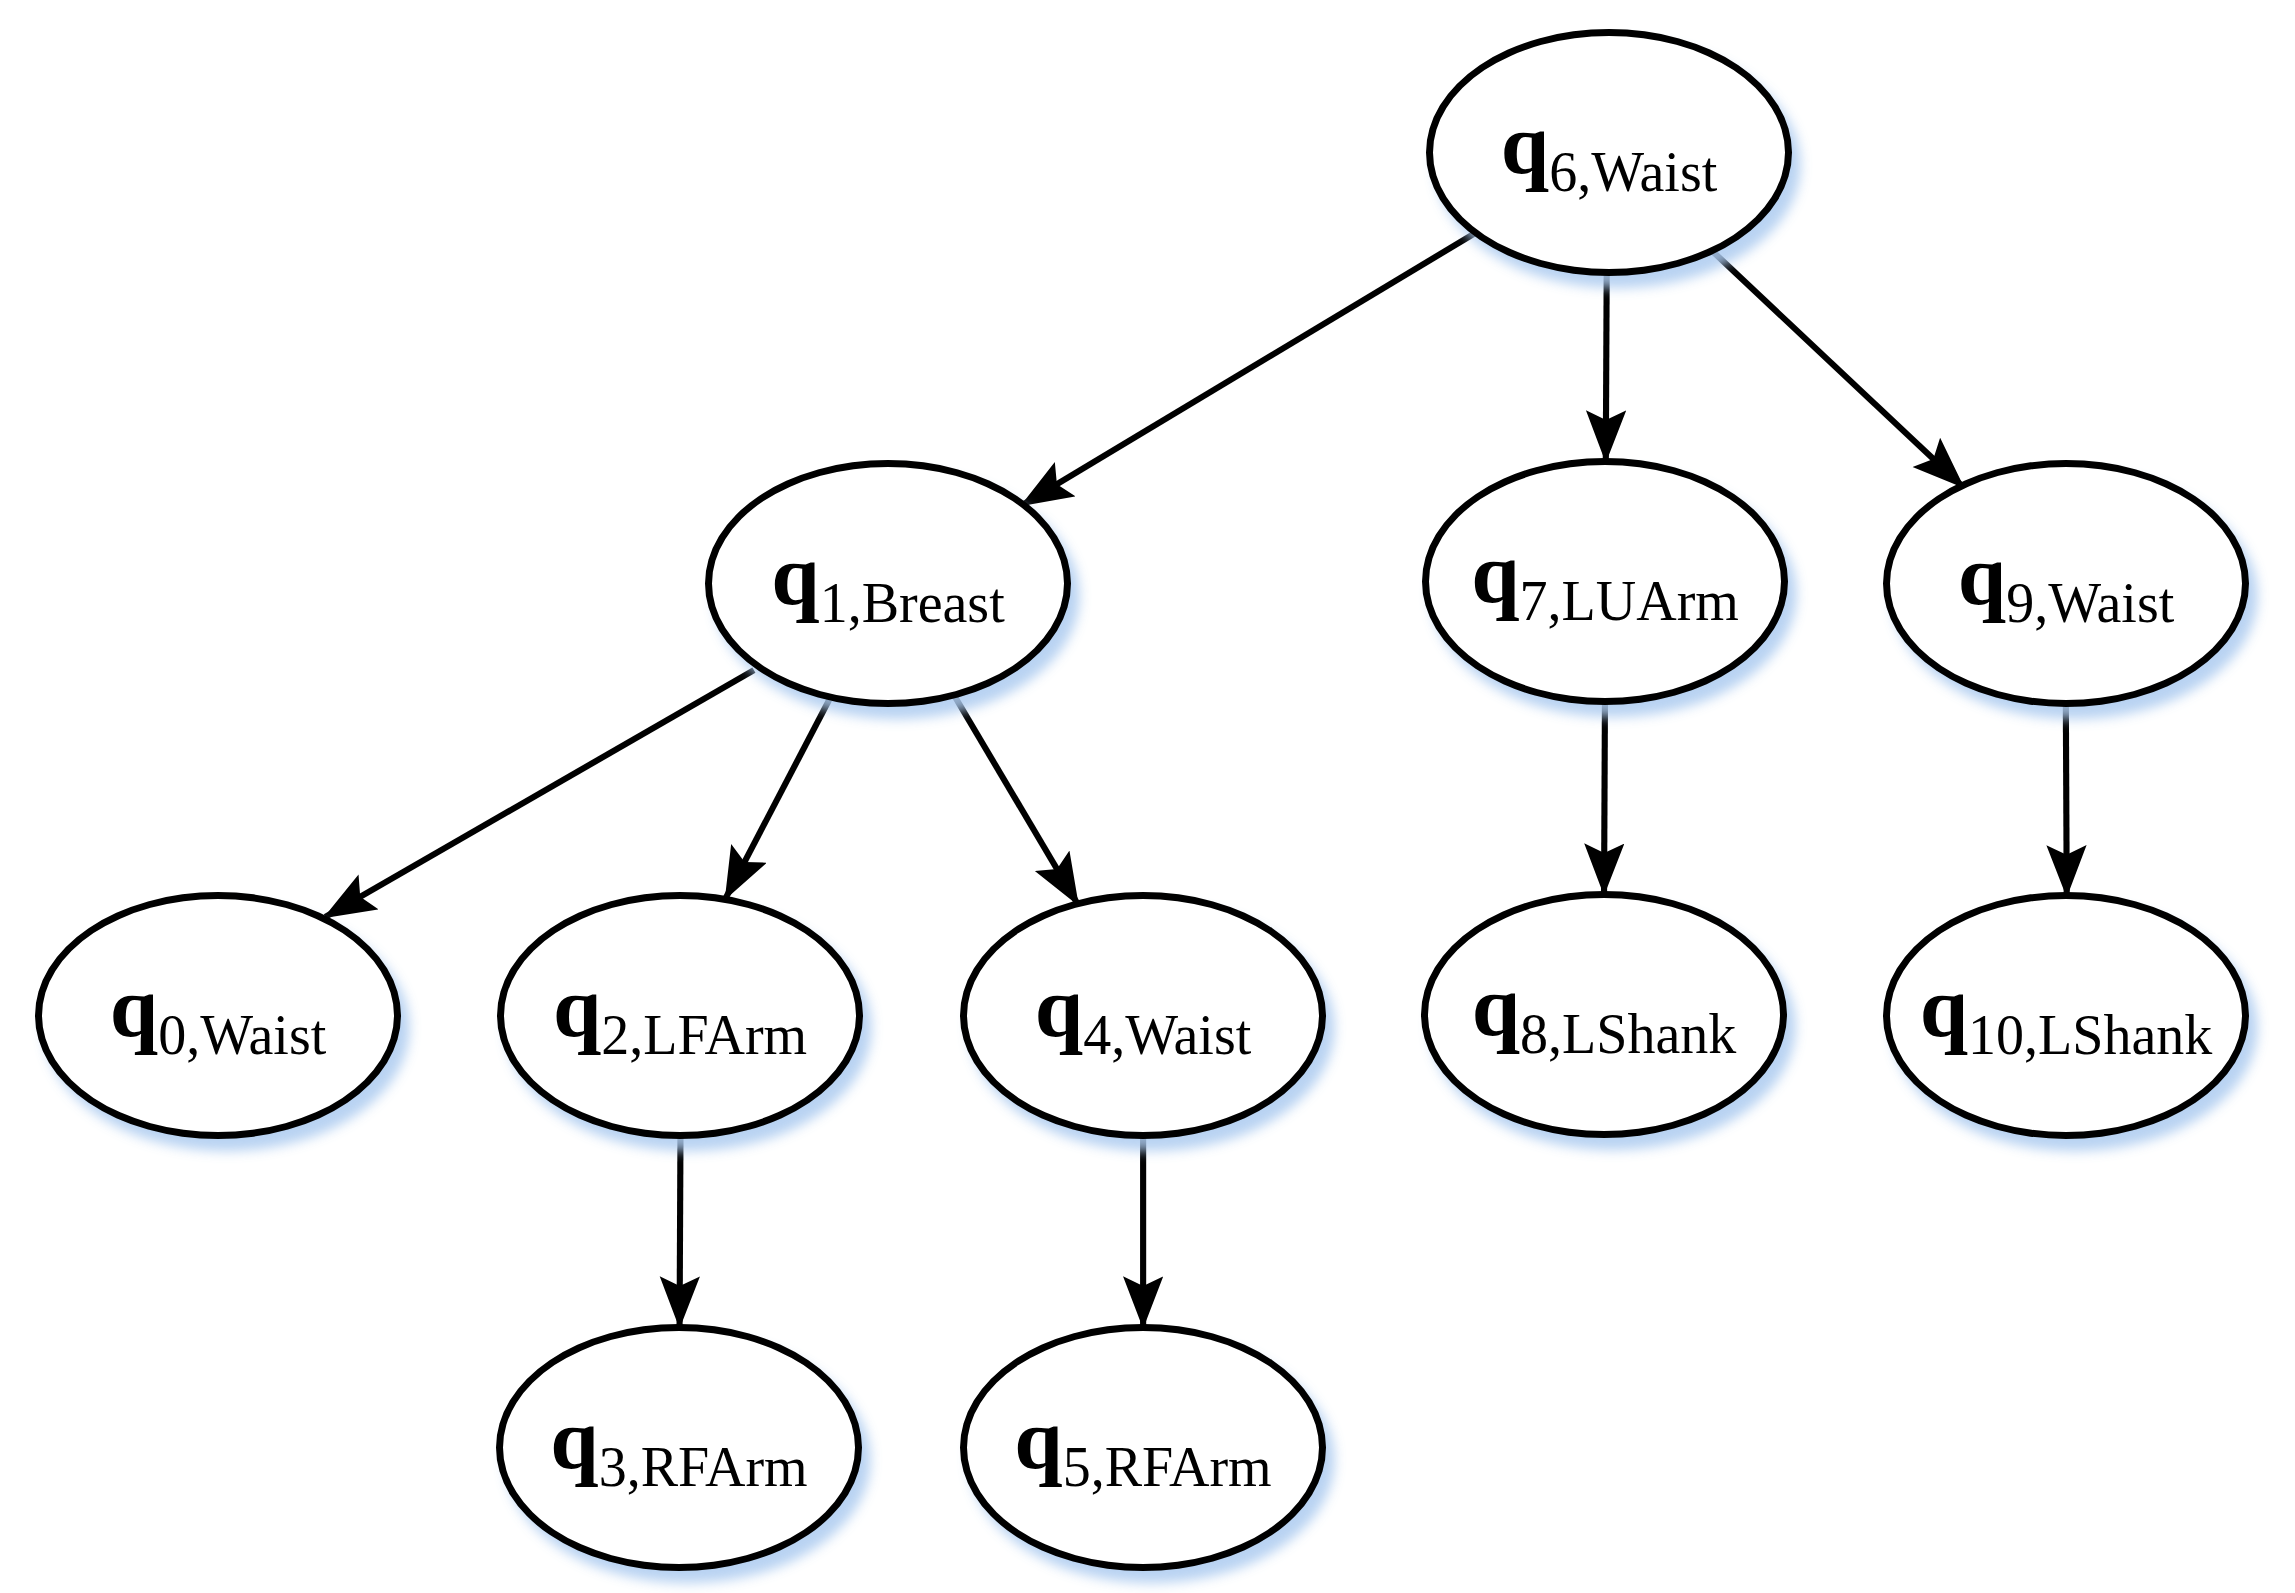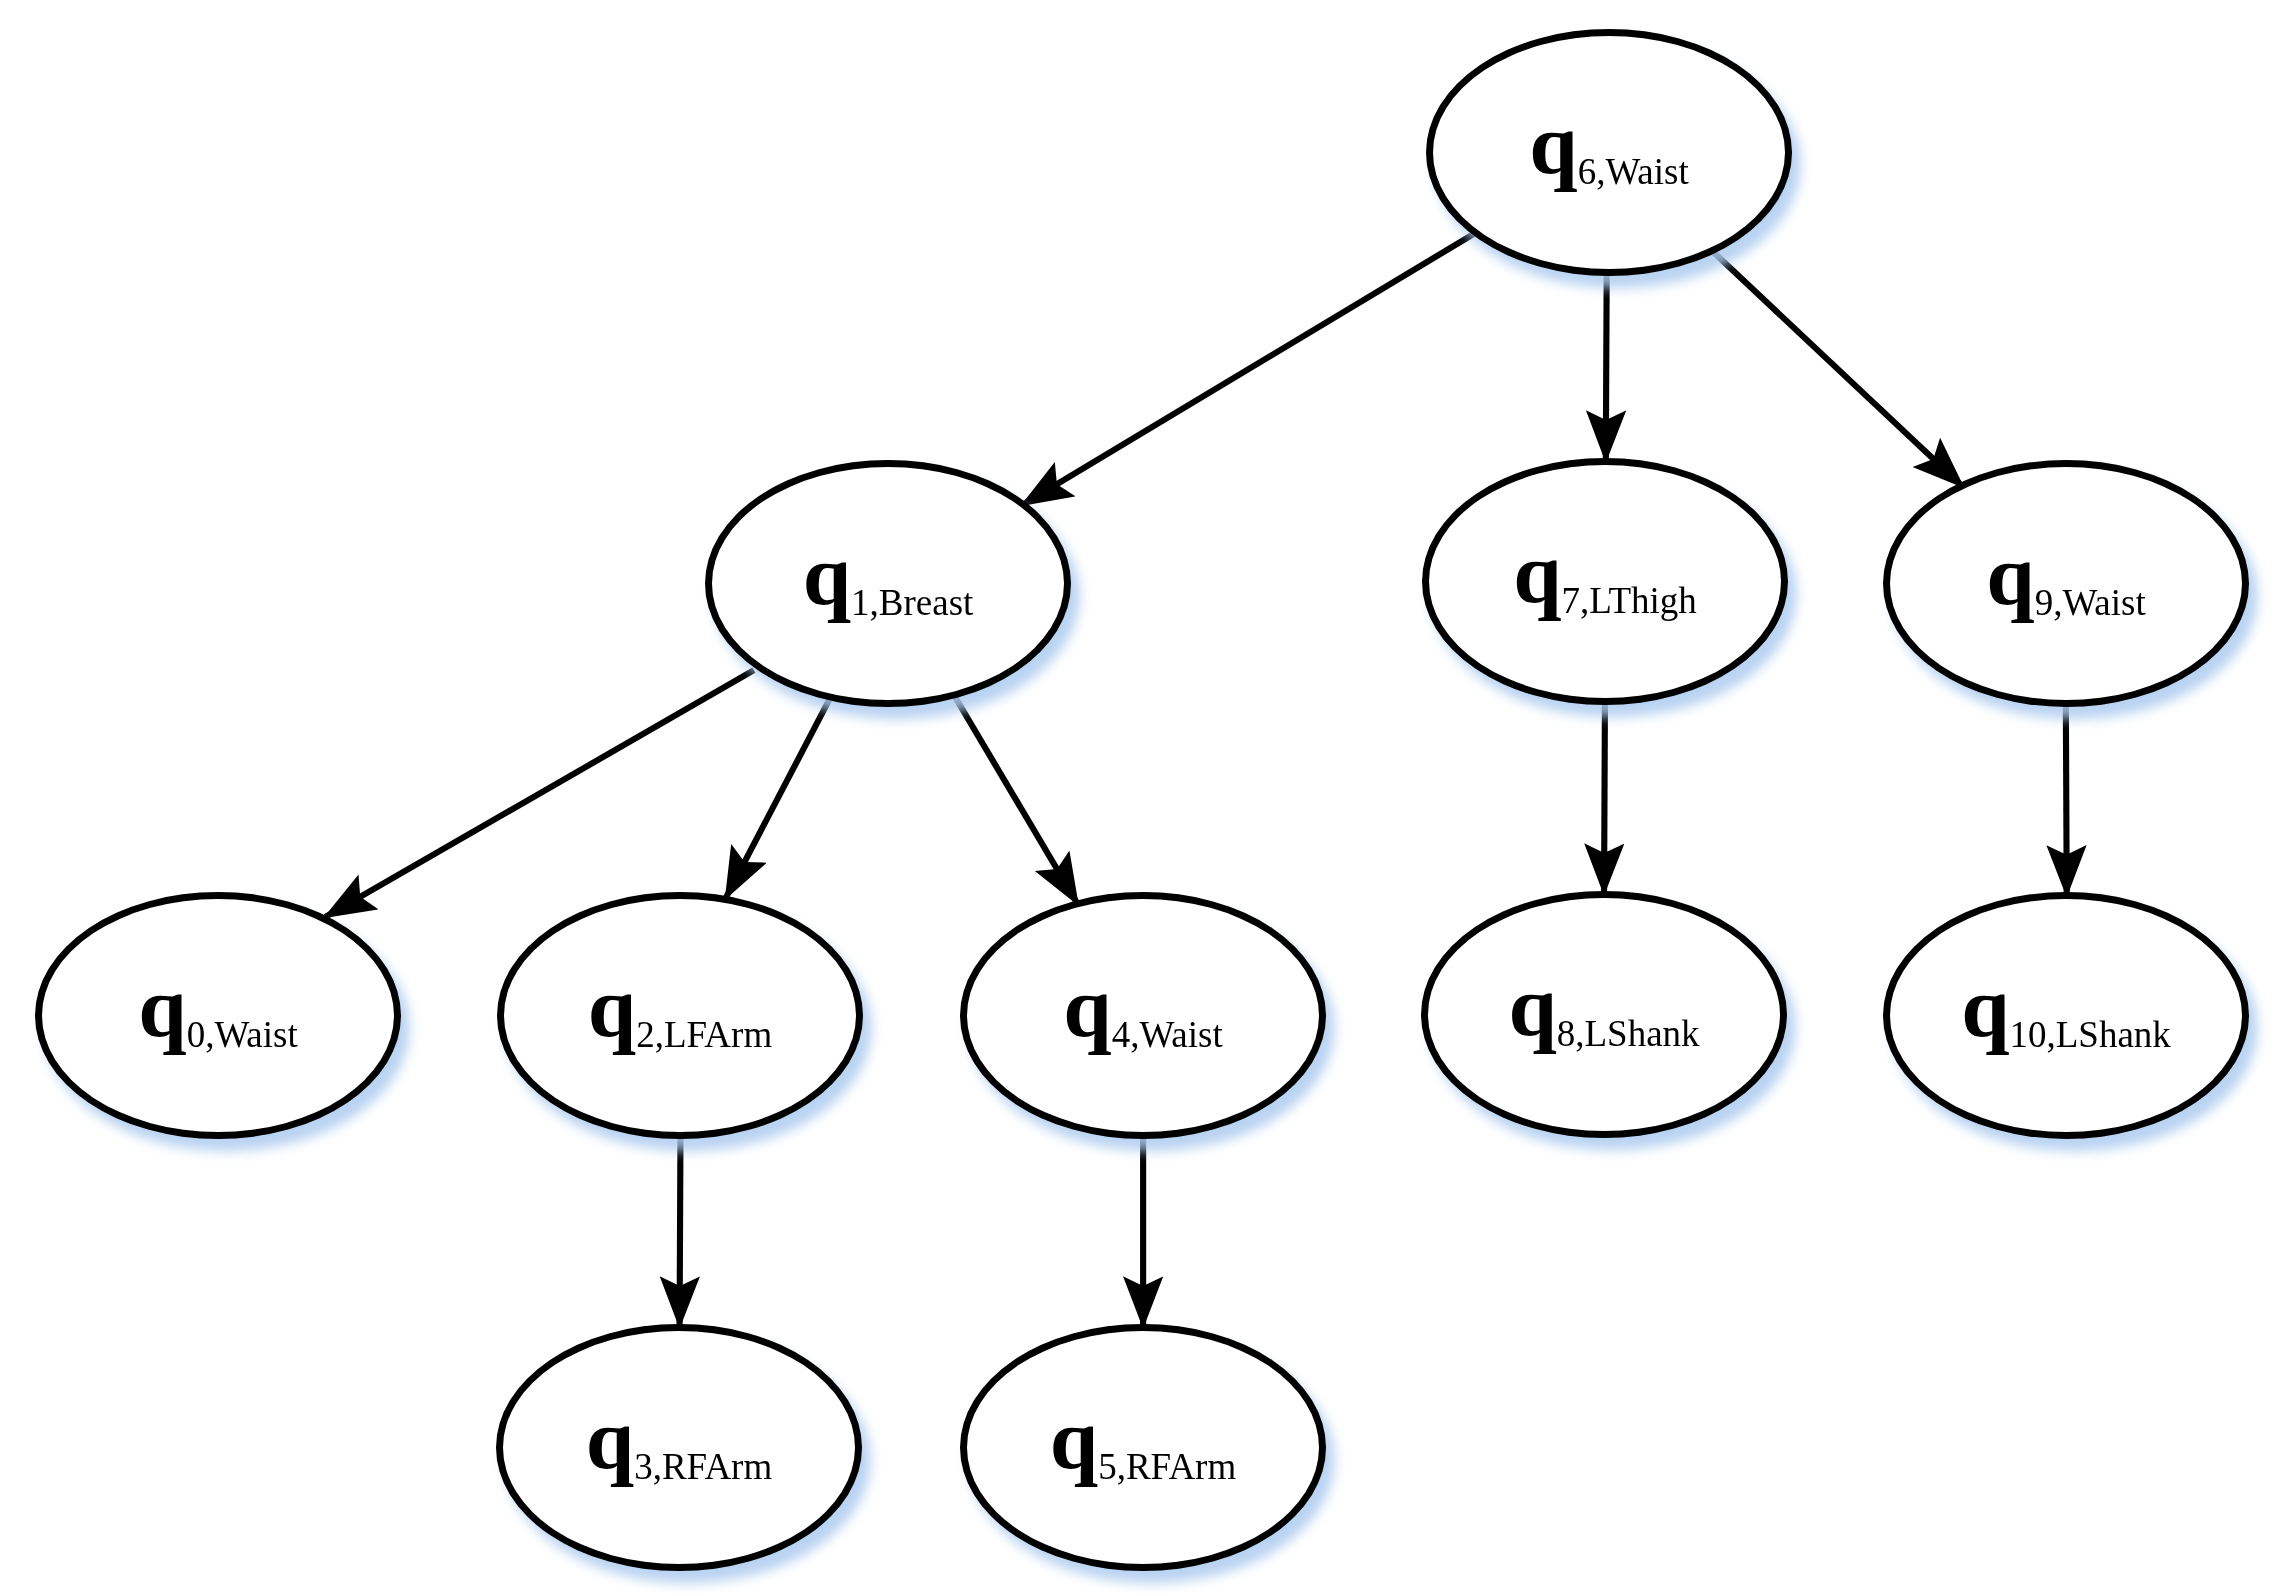--- a/index.html
+++ b/index.html
@@ -38,21 +38,21 @@
   }
   .node .sym {
     font-size: 87px;
     font-weight: bold;
     color: #000000;
     line-height: 1;
     position: relative;
     top: -8.7px;
   }
   .node .sub {
-    font-size: 37px;
+    font-size: 56px;
     font-weight: normal;
     color: #000000;
     line-height: 1;
     position: relative;
     top: 19px;
   }
   
   .pos-q6  { left: 1426px; top:   29px; }
   .pos-q1  { left:  705px; top:  460px; }
   .pos-q7  { left: 1422px; top:  458px; }
@@ -95,21 +95,21 @@
       <span class="sub">6,Waist</span>
   </div>
 
   <div class="node pos-q1">
     <span class="sym">q</span>
       <span class="sub">1,Breast</span>
   </div>
 
   <div class="node pos-q7">
     <span class="sym">q</span>
-      <span class="sub">7,LThigh</span>
+      <span class="sub">7,LUArm</span>
   </div>
 
   <div class="node pos-q9">
     <span class="sym">q</span>
       <span class="sub">9,Waist</span>
   </div>
 
   <div class="node pos-q0">
     <span class="sym">q</span>
       <span class="sub">0,Waist</span>

